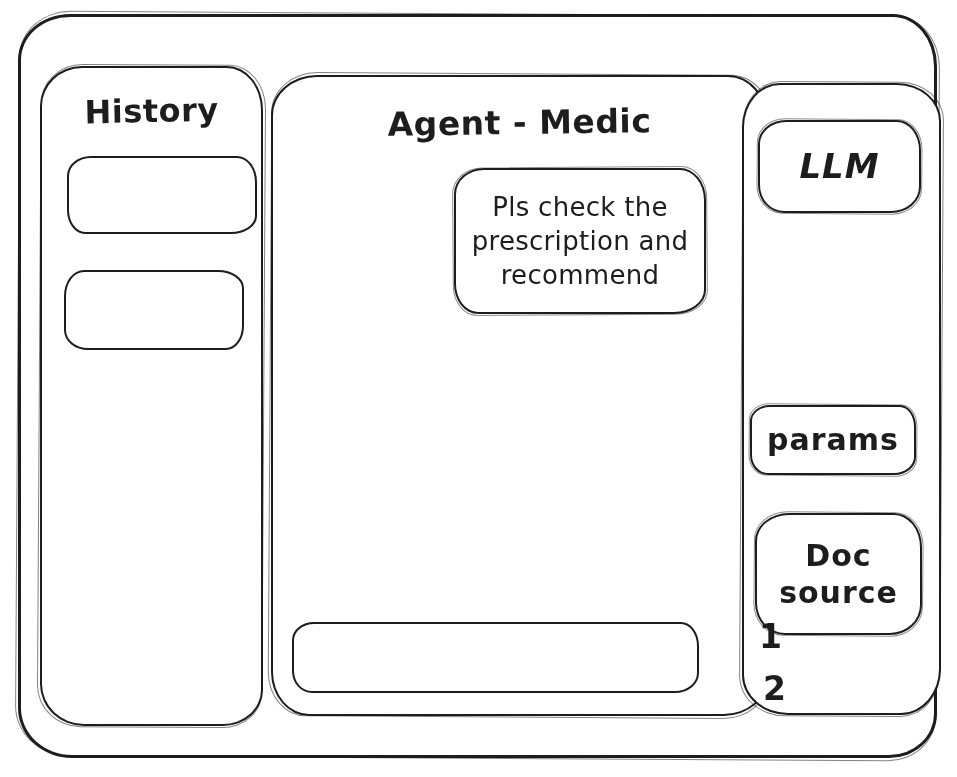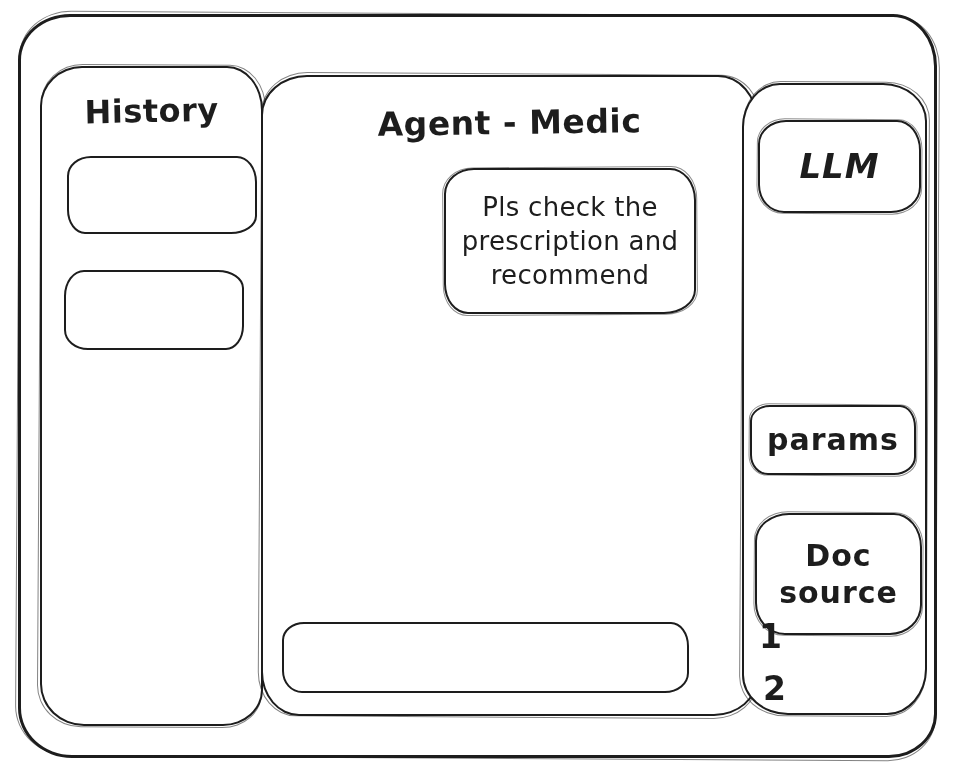--- a/index.html
+++ b/index.html
@@ -39,21 +39,21 @@
   .history-item{
     position:absolute;background:var(--bg);border:2.5px solid var(--stroke);
     box-sizing:border-box;cursor:pointer;
   }
   .history-item.one{left:25px;top:88px;width:190px;height:78px;
     border-radius:24px 20px 26px 18px / 20px 26px 18px 24px;}
   .history-item.two{left:22px;top:202px;width:180px;height:80px;
     border-radius:20px 26px 18px 24px / 26px 18px 24px 20px;}
   
   .chat-panel{
-    left:240px;top:58px;width:497px;height:641px;
+    left:250px;top:58px;width:497px;height:641px;
     border-radius:46px 40px 44px 38px / 40px 46px 38px 44px;
   }
   .chat-title{top:26px;transform:rotate(-.8deg);font-size:33px;}
   .bubble{
     position:absolute;display:flex;align-items:center;justify-content:center;
     text-align:center;font-size:26px;line-height:1.32;letter-spacing:.3px;
     border:2.6px solid var(--stroke);background:var(--bg);box-sizing:border-box;
     padding:14px 12px;
   }
   .bubble::before{
@@ -71,21 +71,21 @@
   }
   .chat-input{
     position:absolute;left:19px;top:545px;width:407px;height:71px;
     border:2.6px solid var(--stroke);background:var(--bg);box-sizing:border-box;
     border-radius:22px 18px 24px 20px / 18px 24px 20px 22px;
     font-family:inherit;font-size:24px;padding:0 18px;color:var(--stroke);
     outline:none;
   }
   
   .tools-panel{
-    left:721px;top:66px;width:185px;height:632px;
+    left:721px;top:66px;width:199px;height:632px;
     border-radius:38px 44px 40px 46px / 44px 38px 46px 40px;
   }
   .tool-btn{
     position:absolute;display:flex;align-items:center;justify-content:center;
     text-align:center;background:var(--bg);border:2.6px solid var(--stroke);
     box-sizing:border-box;font-family:inherit;font-weight:bold;color:var(--stroke);
     letter-spacing:1px;cursor:pointer;line-height:1.25;
   }
   .tool-btn::before{
     content:"";position:absolute;inset:-3px;border:1.3px solid var(--stroke);

